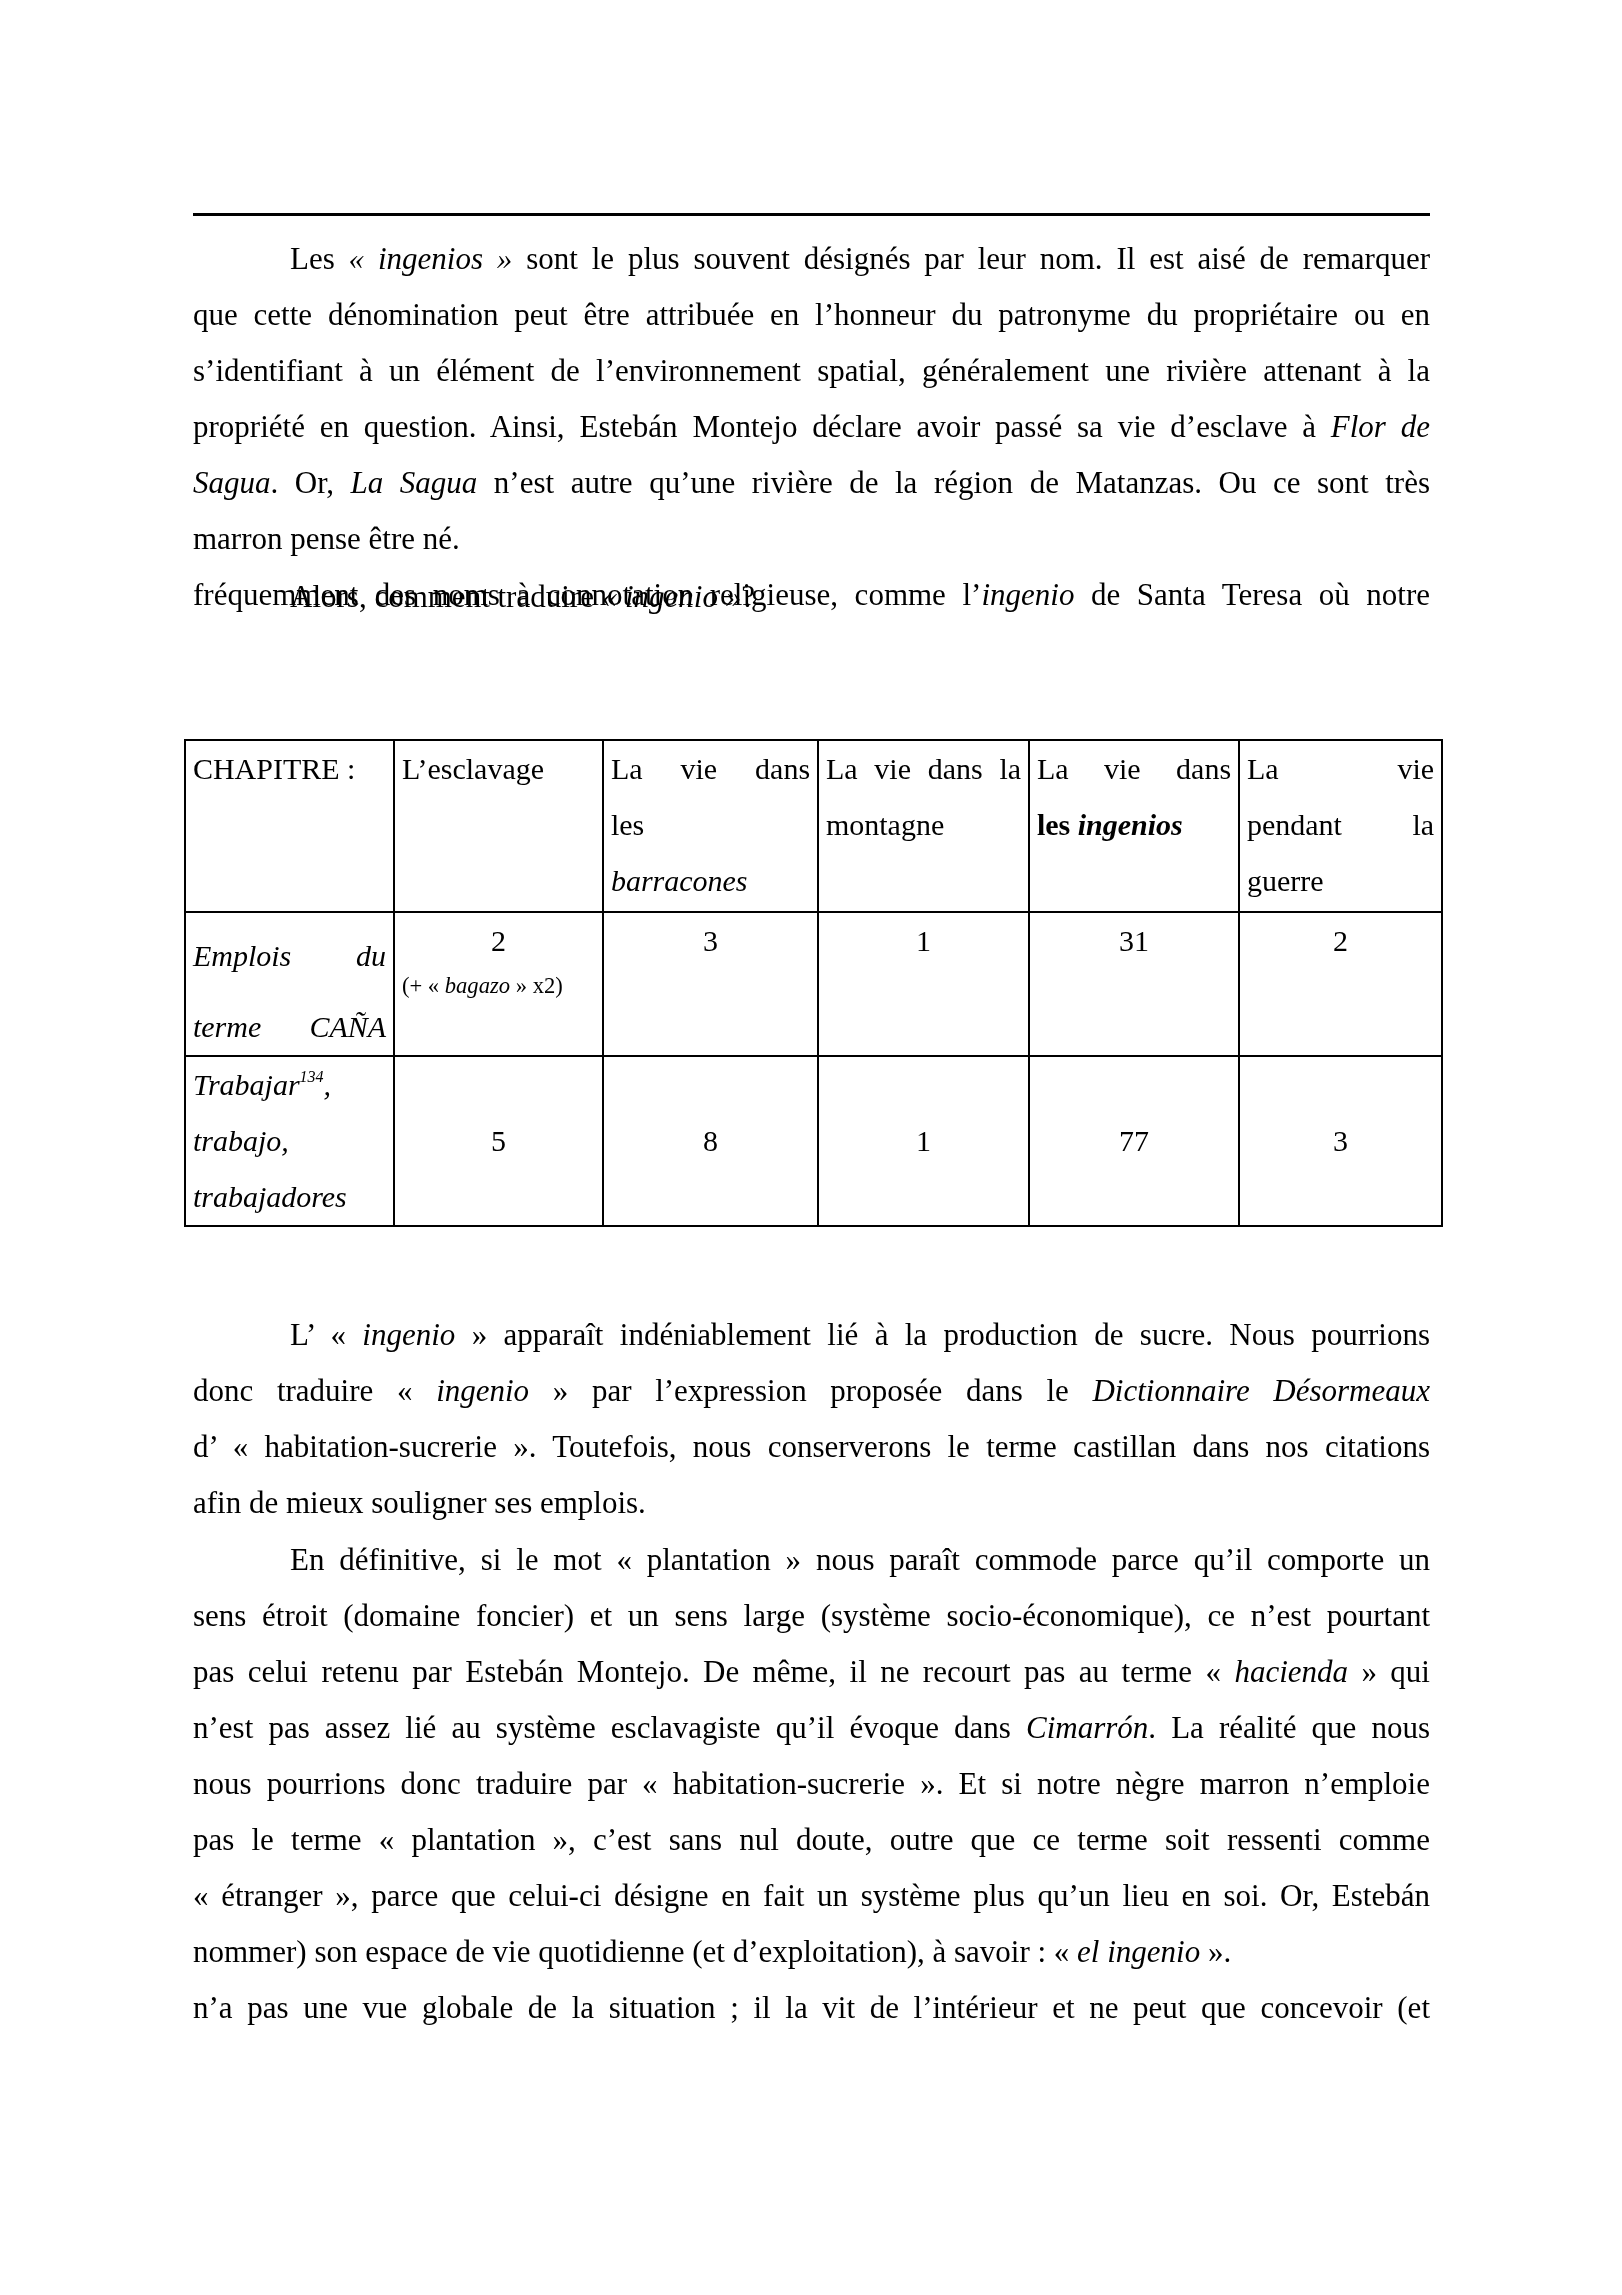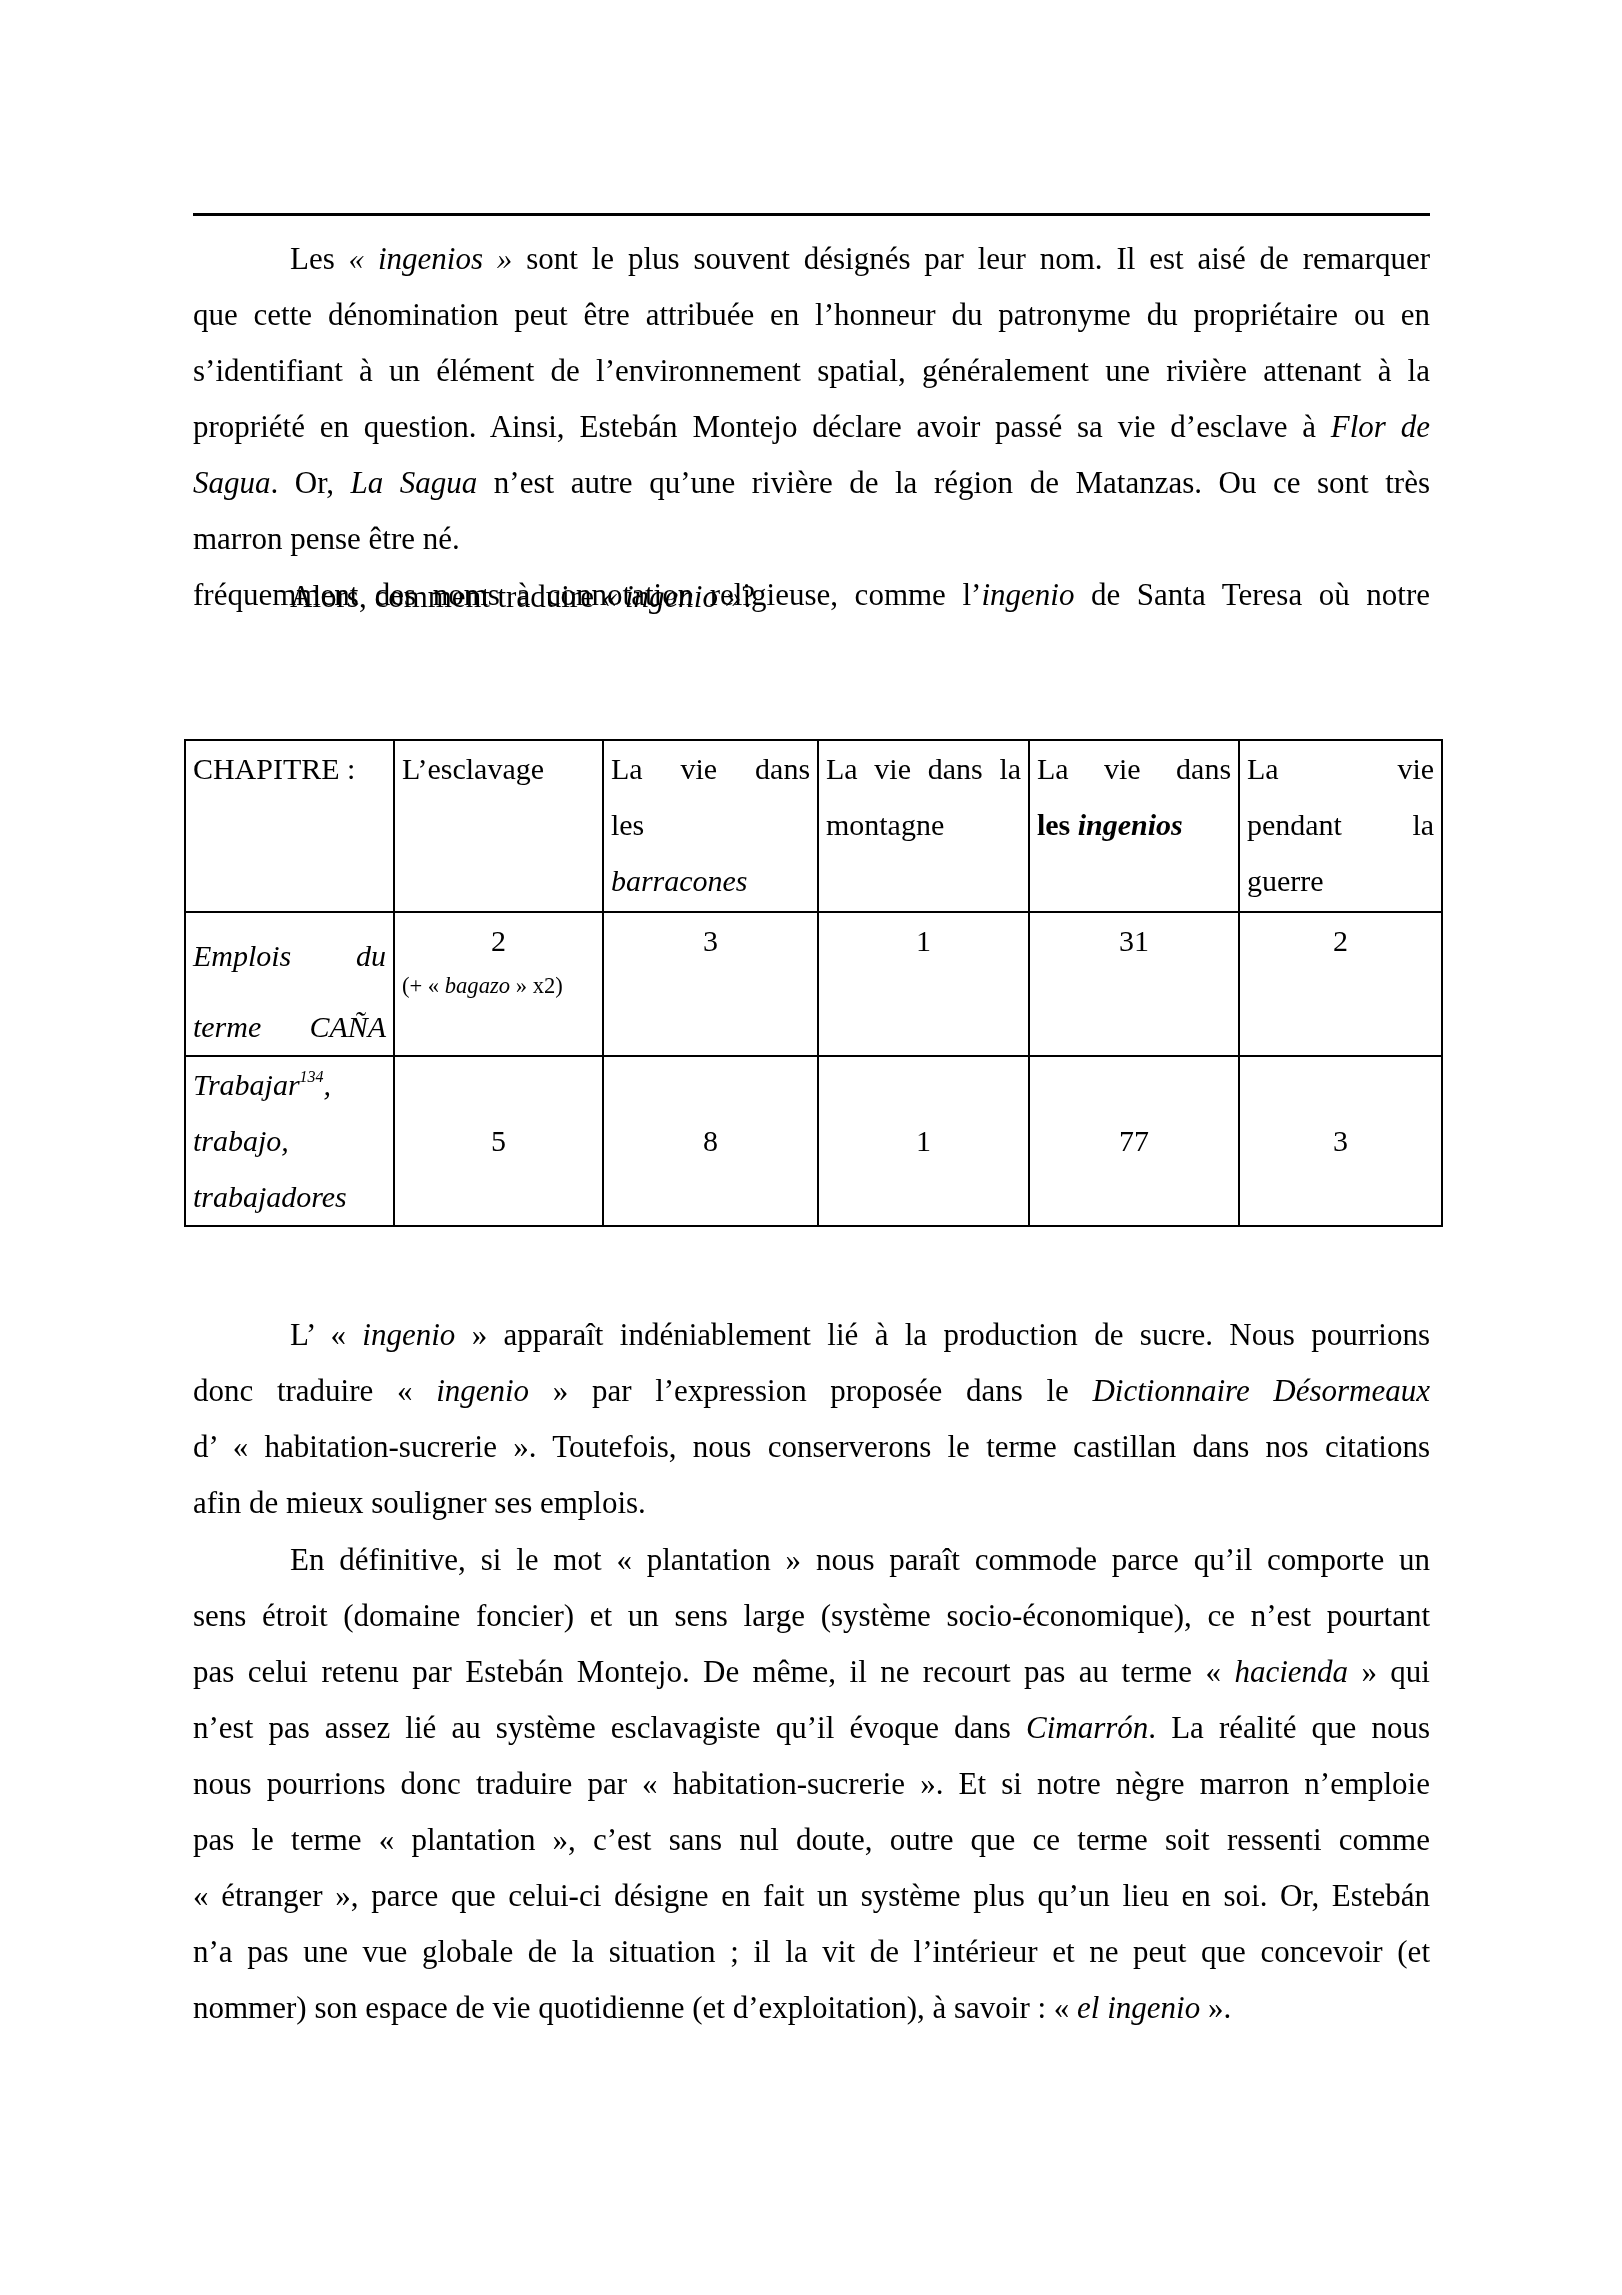--- a/index.html
+++ b/index.html
@@ -113,16 +113,16 @@
     <span class="line last"><span>afin de mieux souligner ses emplois.</span></span>
   </div>
 <div class="para" style="top:1532px;">
     <span class="line indent"><span>En définitive, si le mot « plantation » nous paraît commode parce qu’il comporte un</span></span>
     <span class="line"><span>sens étroit (domaine foncier) et un sens large (système socio-économique), ce n’est pourtant</span></span>
     <span class="line"><span>pas celui retenu par Estebán Montejo. De même, il ne recourt pas au terme « </span><i>hacienda</i><span> » qui</span></span>
     <span class="line"><span>n’est pas assez lié au système esclavagiste qu’il évoque dans </span><i>Cimarrón</i><span>. La réalité que nous</span></span>
     <span class="line"><span>nous pourrions donc traduire par « habitation-sucrerie ». Et si notre nègre marron n’emploie</span></span>
     <span class="line"><span>pas le terme « plantation », c’est sans nul doute, outre que ce terme soit ressenti comme</span></span>
     <span class="line"><span>« étranger », parce que celui-ci désigne en fait un système plus qu’un lieu en soi. Or, Estebán</span></span>
+    <span class="line last"><span>nommer) son espace de vie quotidienne (et d’exploitation), à savoir : « </span><i>el ingenio</i><span> ».</span></span>
     <span class="line"><span>n’a pas une vue globale de la situation ; il la vit de l’intérieur et ne peut que concevoir (et</span></span>
-    <span class="line last"><span>nommer) son espace de vie quotidienne (et d’exploitation), à savoir : « </span><i>el ingenio</i><span> ».</span></span>
   </div>
 
 
 </body></html>

